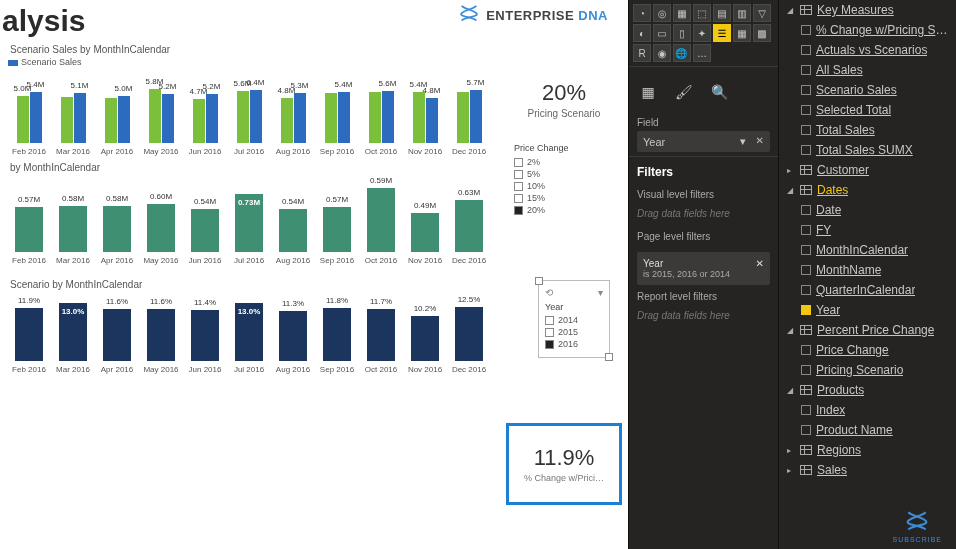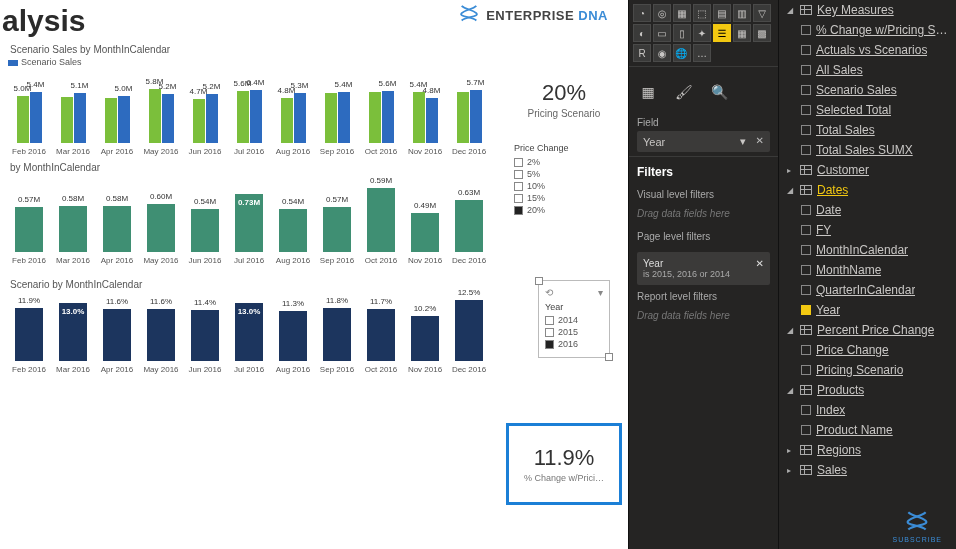--- a/index.html
+++ b/index.html
@@ -401,21 +401,21 @@
         <div class="month-col">
           <div class="bars">
             <div class="bar single b-navy" style="height: 45.5077px;">
               <div class="bar-label">10.2%</div>
             </div>
           </div>
           <div class="month-label">Nov 2016</div>
         </div>
         <div class="month-col">
           <div class="bars">
-            <div class="bar single b-navy" style="height: 61px;">
+            <div class="bar single b-navy" style="height: 54px;">
               <div class="bar-label">12.5%</div>
             </div>
           </div>
           <div class="month-label">Dec 2016</div>
         </div>
       </div>
   </div>
 
   <div class="right-col">
     <div class="kpi-big">20%</div>

